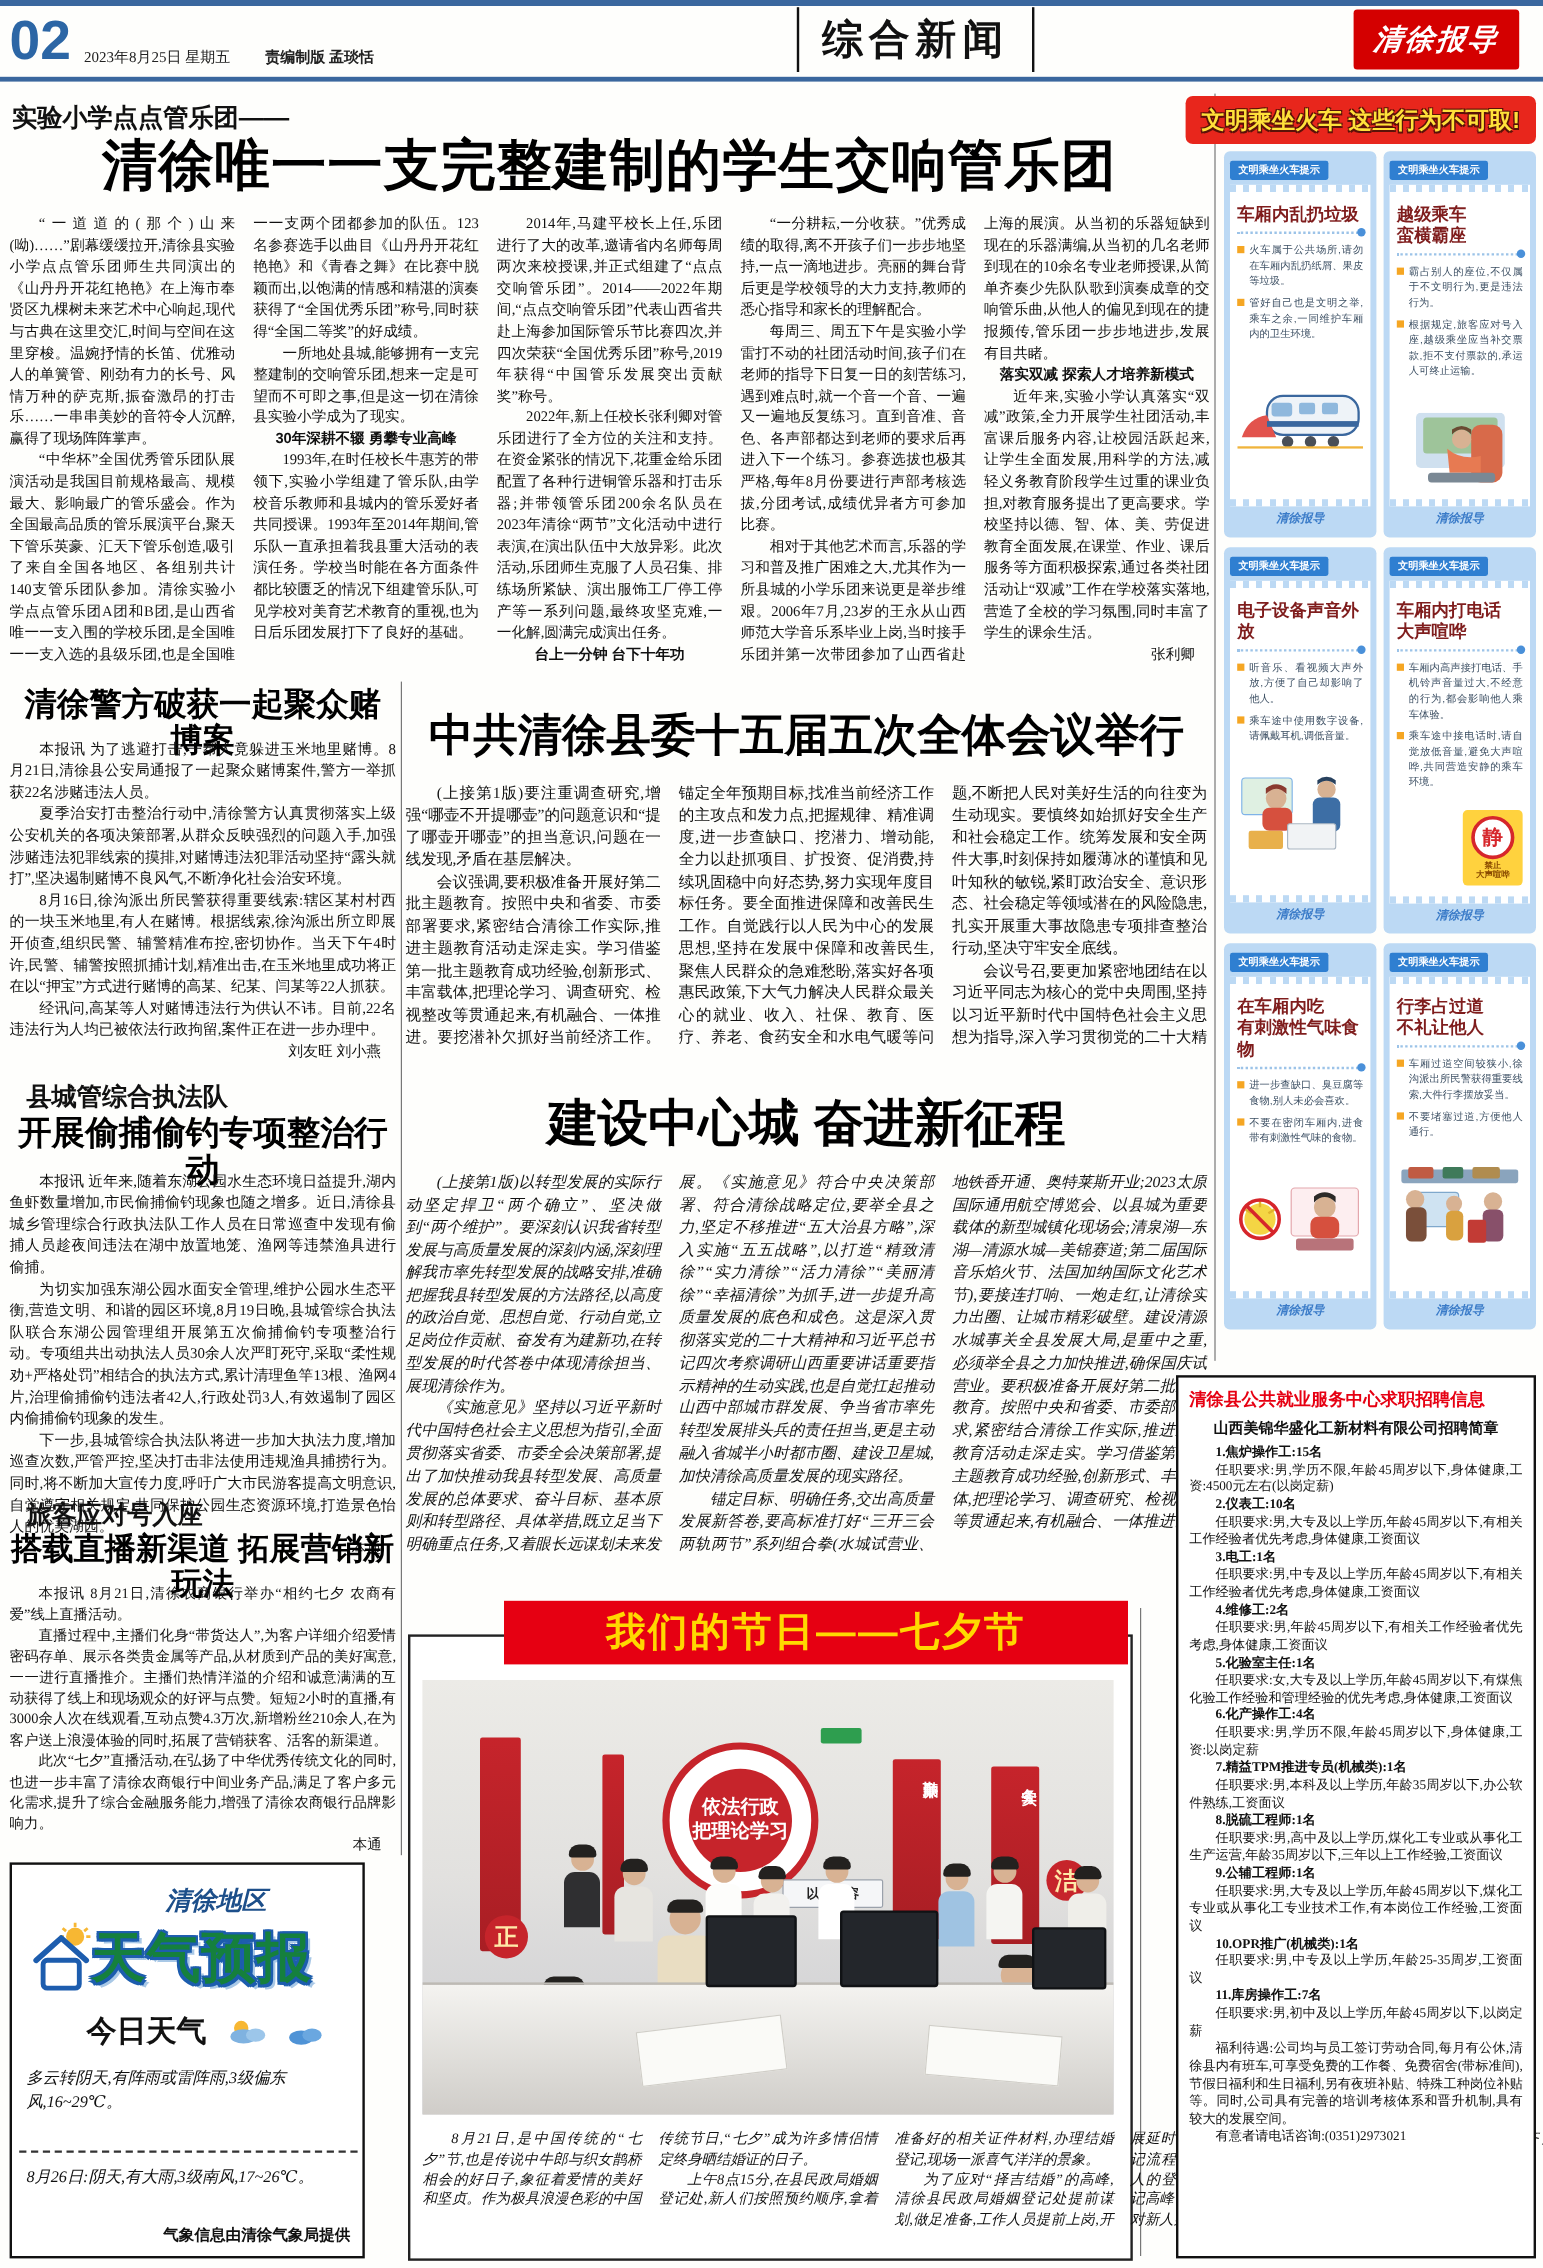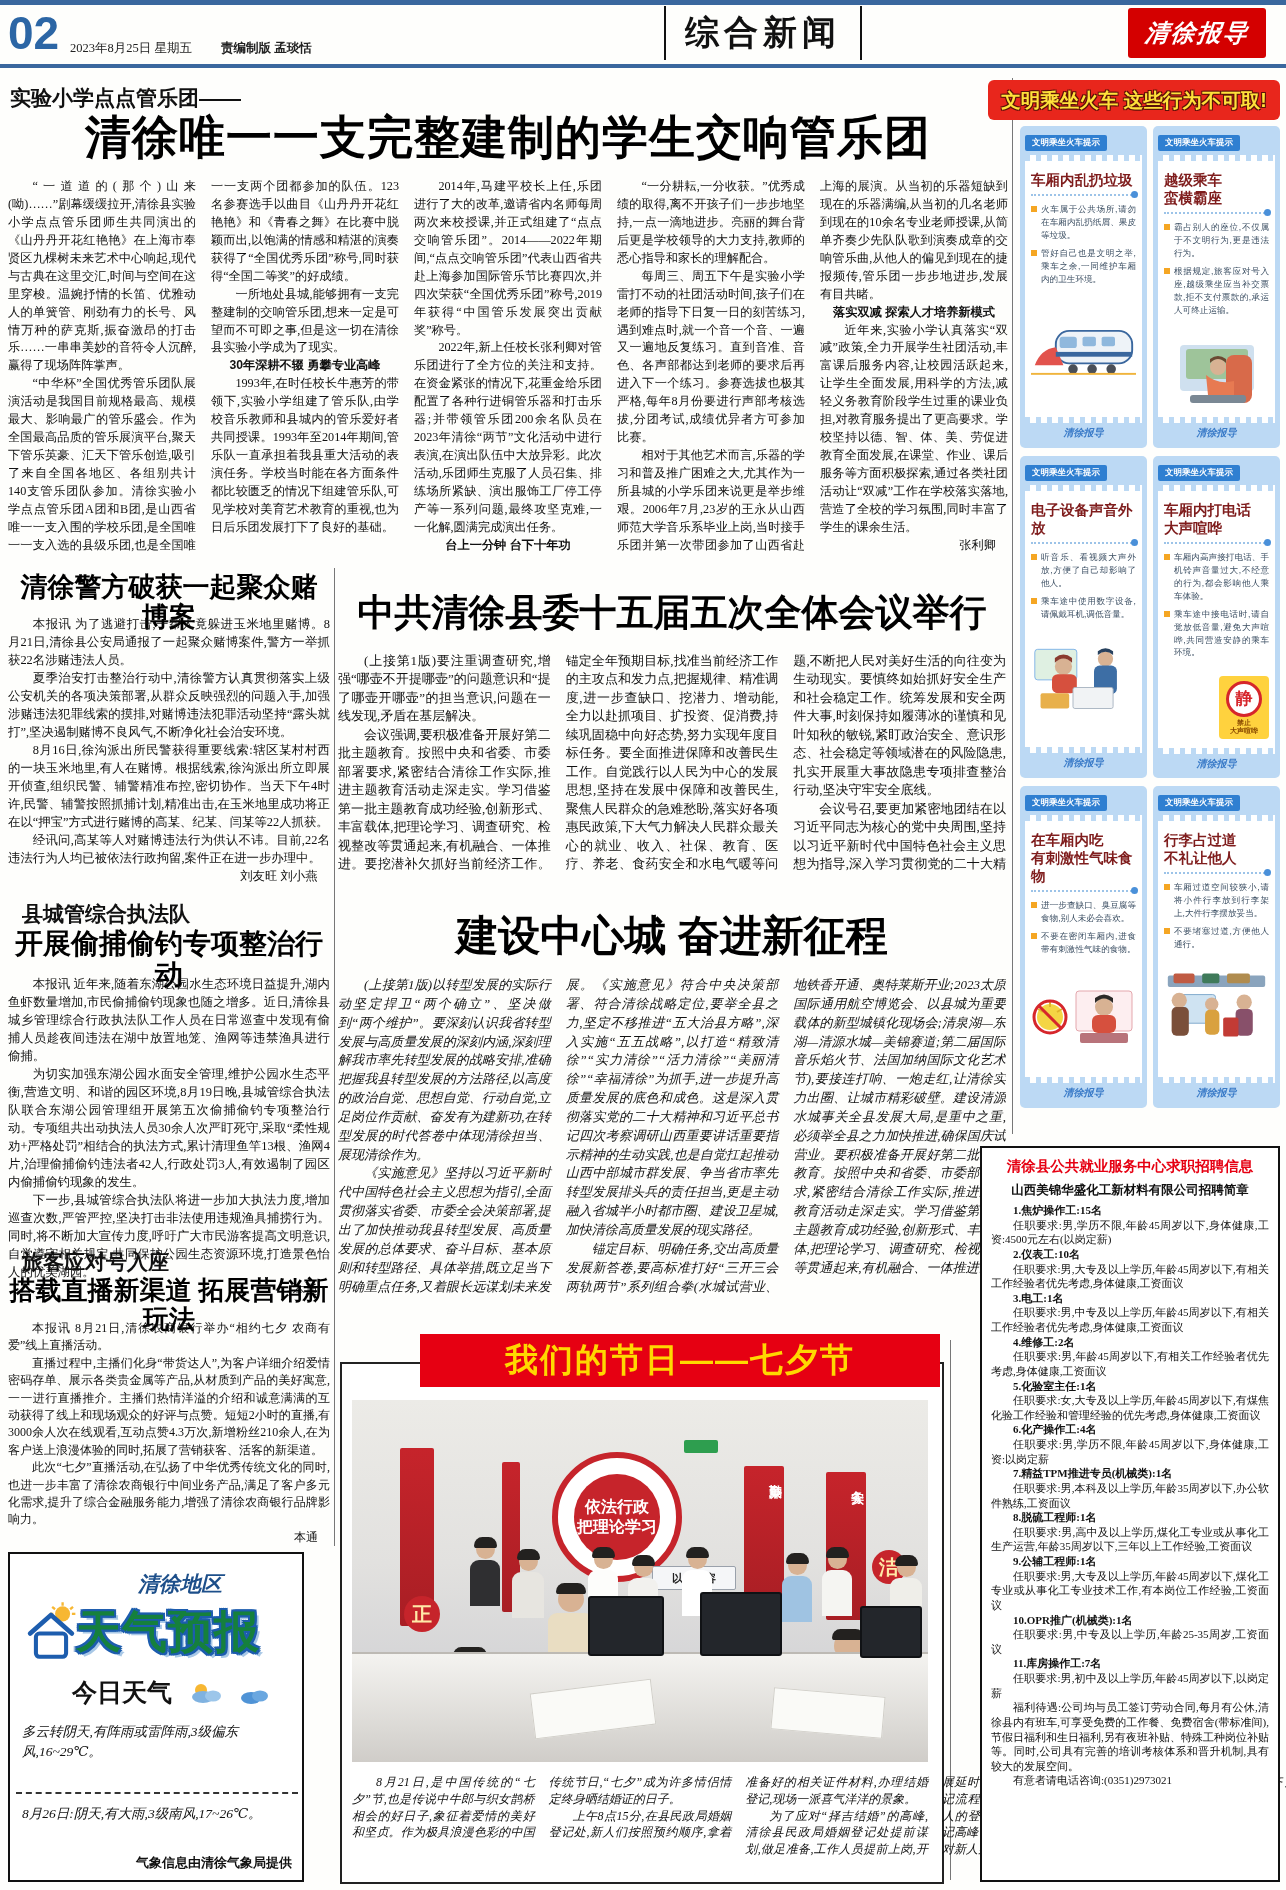--- a/index.html
+++ b/index.html
@@ -87,21 +87,21 @@
   .bl::before{content:"";position:absolute;left:0;top:3px;width:6px;height:6px;background:#f5a623;}
   .card-art{height:86px;display:flex;align-items:flex-end;justify-content:center;overflow:hidden;}
   .wm{text-align:center;color:#3a7bc8;font:700 italic 10px "Liberation Serif",serif;margin-top:3px;}
   .quiet-badge{width:46px;background:#ffd23e;border-radius:4px;padding:3px 2px;text-align:center;margin-left:auto;}
   .quiet-badge .qc{width:30px;height:30px;margin:2px auto;border-radius:50%;border:3px solid #d6262b;color:#d6262b;
                    font:900 17px "Liberation Serif",serif;display:flex;align-items:center;justify-content:center;background:#fff;}
   .quiet-badge .qt{font:700 7px "Liberation Sans",sans-serif;color:#8a4a00;white-space:pre-line;line-height:1.2;}
   
   .jobs{position:absolute;left:980px;top:1146px;width:300px;height:736px;border:2px solid #111;box-sizing:border-box;
         padding:7px 9px;background:#fff;overflow:hidden;}
-  .jobs-title{color:#e60012;font:900 14.5px "Liberation Sans",sans-serif;text-align:center;margin:2px 0 6px 0;}
+  .jobs-title{color:#e60012;font:900 14.5px "Liberation Sans",sans-serif;margin:2px 0 6px 0;}
   .jobs-co{font:700 12.5px "Liberation Serif",serif;text-align:center;margin-bottom:4px;}
   .jobs p{margin:0;font-size:11px;line-height:1.33;text-align:justify;text-indent:2em;}
   .jobs p.jt{font-weight:700;}
   
   .weather{position:absolute;left:8px;top:1552px;width:296px;height:330px;border:2px solid #111;box-sizing:border-box;background:#fff;}
   .w-region{position:absolute;left:128px;top:16px;font:700 italic 21px "Liberation Serif",serif;color:#1d4f8a;}
   .w-logo{position:absolute;left:66px;top:48px;font:900 45px "Liberation Sans",sans-serif;color:#15803d;letter-spacing:1px;
           text-shadow:-2px 0 #1d5dae,2px 0 #1d5dae,0 -2px #1d5dae,0 2px #1d5dae,-2px -2px #1d5dae,2px 2px #1d5dae,2px -2px #1d5dae,-2px 2px #1d5dae,4px 4px 0 #a9c8e6;}
   .w-today{position:absolute;left:62px;top:122px;font:900 25px "Liberation Serif",serif;}
   .w-text{position:absolute;left:12px;top:168px;width:268px;font-style:italic;font-size:13.5px;line-height:1.5;}
@@ -440,21 +440,21 @@
       </div>
       <div class="wm">清徐报导</div>
     </div>
 
     <div class="card">
       <div class="card-tag">文明乘坐火车提示</div>
       <div class="ticket">
         <div class="card-title">行李占过道
 不礼让他人</div>
         <div class="dots"></div>
-        <div class="bl">车厢过道空间较狭小,请将小件行李放到行李架上,大件行李摆放妥当。</div>
+        <div class="bl">车厢过道空间较狭小,徐沟派出所民警获得重要线索,大件行李摆放妥当。</div>
         <div class="bl">不要堵塞过道,方便他人通行。</div>
         <div class="card-art">
           <svg width="110" height="70" viewBox="0 0 110 70">
             <rect x="4" y="2" width="102" height="12" rx="2" fill="#8aa4bd"></rect>
             <rect x="10" y="0" width="22" height="10" rx="2" fill="#c05b43"></rect>
               <rect x="40" y="0" width="18" height="10" rx="2" fill="#3f7a5a"></rect>
               <rect x="66" y="0" width="24" height="10" rx="2" fill="#b08c4f"></rect>
             <rect x="14" y="22" width="40" height="30" rx="3" fill="#cfe3f2" stroke="#7fa8cc"></rect>
             <circle cx="16" cy="28" r="8" fill="#d8b293"></circle>
               <rect x="8" y="35" width="18" height="30" rx="5" fill="#7a4f3a"></rect>

